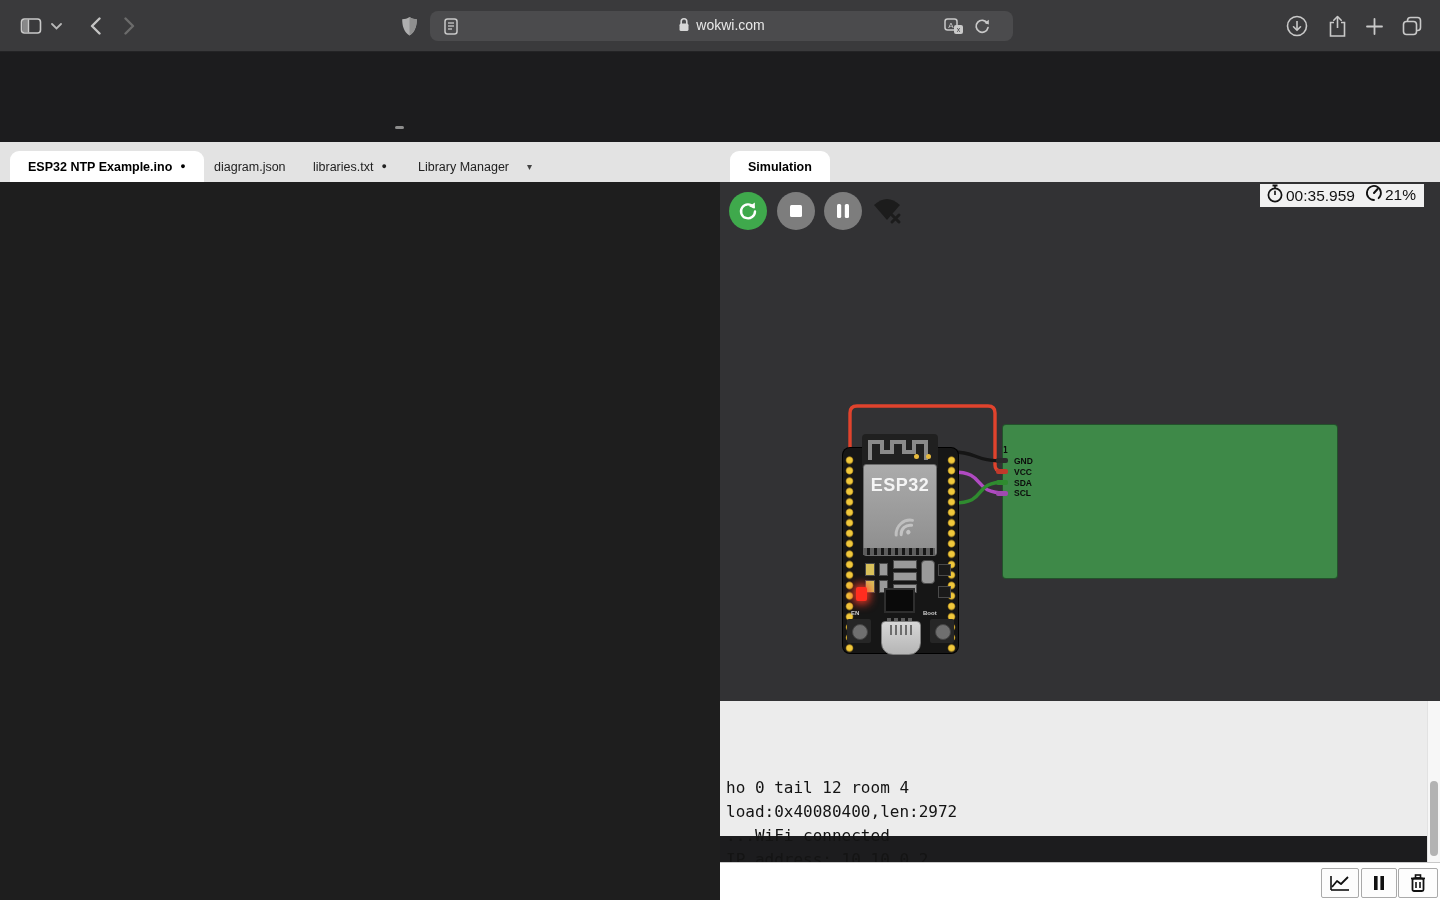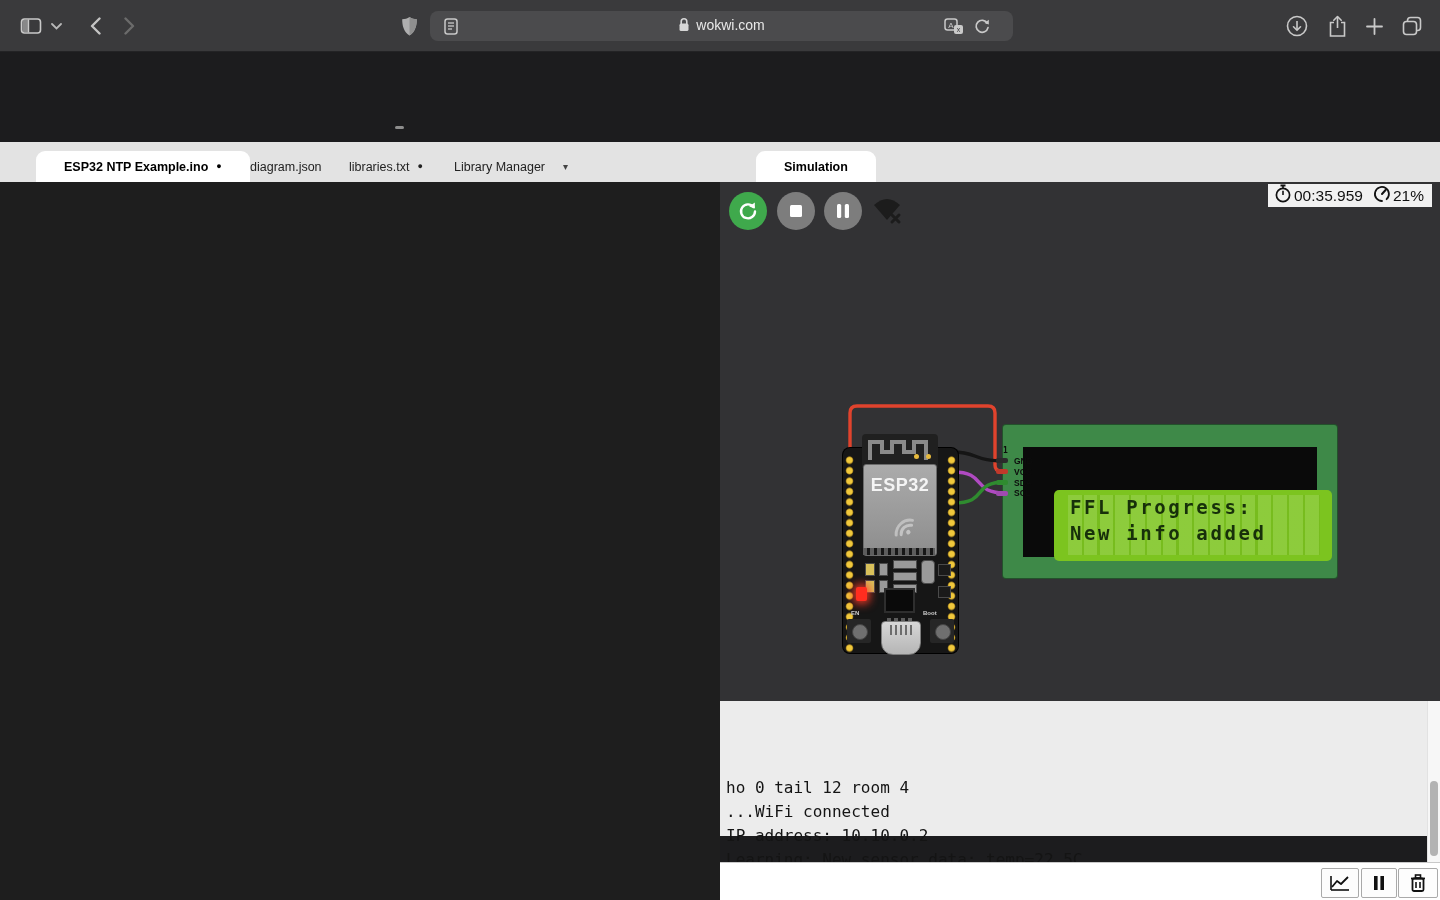--- a/index.html
+++ b/index.html
@@ -21,21 +21,21 @@
   #reload-icon { position:absolute; right:18px; top:6px; }
 
   
   #page-header { position:absolute; left:0; top:53px; width:1440px; height:89px; background:#1c1c1e; }
   #handle-dash { position:absolute; left:395px; top:73px; width:9px; height:3px;
                  border-radius:2px; background:#8d8d8d; }
 
   
   #tabstrip { position:absolute; left:0; top:142px; width:1440px; height:40px; background:#e3e3e3; }
   .tab { position:absolute; bottom:0; height:31px; display:flex; align-items:center;
-         gap:8px; padding:0 28px; font-size:12.5px; color:#222; white-space:nowrap;margin-left:26px; }
+         gap:8px; padding:0 18px; font-size:12.5px; color:#222; white-space:nowrap; }
   .tab.active { background:#ffffff; border-radius:9px 9px 0 0; font-weight:bold; color:#000; }
   .tab .dot { font-size:9px; line-height:1; }
   .tab .caret { font-size:10px; color:#444; margin-left:10px; }
   #tab-ino { left:10px; }
   #tab-diagram { left:196px; }
   #tab-libraries { left:295px; }
   #tab-libmanager { left:400px; }
   #tab-simulation { left:730px; }
 
   
@@ -44,22 +44,22 @@
   
   #sim-panel { position:absolute; left:720px; top:182px; width:720px; height:519px;
                background:#323234; overflow:hidden; }
   .sim-btn { position:absolute; top:10px; width:38px; height:38px; border-radius:50%;
              display:flex; align-items:center; justify-content:center; border:none; cursor:pointer; }
   #btn-restart { left:9px;  background:var(--accent-green,#3fa94c); }
   #btn-stop    { left:57px; background:var(--button-gray,#7d7d7d); }
   #btn-pause   { left:104px;background:var(--button-gray,#7d7d7d); }
   #wifi-status { position:absolute; left:152px; top:14px; width:40px; height:32px; }
 
-  #perf-badge { position:absolute; right:8px; top:2px; height:23px; background:#f1f1f1;
-                display:flex; align-items:center; gap:10px; padding:0 8px 0 6px;
+  #perf-badge { position:absolute; right:16px; top:2px; height:23px; background:#f1f1f1;
+                display:flex; align-items:flex-start; gap:10px; padding:0 8px 0 6px;
                 color:#111; font-size:15.5px; }
   .badge-group { display:flex; align-items:center; gap:2px; }
 
   
   #board { position:absolute; left:123px; top:266px; width:115px; height:205px;
            background:#161616; border-radius:7px; box-shadow:0 0 0 1px #000; }
   .pin-col { position:absolute; top:7px; height:199px; width:9px;
     background-image:radial-gradient(circle at 4.5px 5.2px, #f0c83c 2.7px, #96761c 3.5px, rgba(0,0,0,0) 4.2px);
     background-size:9px 10.45px; }
   #pins-left { left:2px; } #pins-right { right:2px; }
@@ -352,46 +352,39 @@
     <div class="smd-strip" style="left:44px; top:170px; width:26px; height:5px"></div>
 
     <div class="tact-label" style="left:8px; top:162px">EN</div>
     <div class="tact" style="left:4px; top:171px"></div>
     <div class="tact-label" style="left:80px; top:162px">Boot</div>
     <div class="tact" style="left:87px; top:171px"></div>
     <div id="usb"></div>
   </div>
 
   <div id="lcd">
-    <div id="lcd-bezel">
-      <div id="lcd-screen">
-        <div id="lcd-cells"></div>
-        <div id="lcd-line1" class="lcd-line">FFL Progress:</div>
-        <div id="lcd-line2" class="lcd-line">New info added</div>
-      </div>
-    </div>
     <div class="lcd-pin-stub" style="top:33px; background:#2b2b2b"></div>
     <div class="lcd-pin-stub" style="top:44px; background:#c0392b"></div>
     <div class="lcd-pin-stub" style="top:55px; background:#2f8b2f"></div>
     <div class="lcd-pin-stub" style="top:66px; background:#a04ab0"></div>
     <div id="lcd-pin1-index">1</div>
     <div id="lcd-pin-labels">
 
     <div class="lcd-pin-label">GND</div>
         <div class="lcd-pin-label">VCC</div>
         <div class="lcd-pin-label">SDA</div>
         <div class="lcd-pin-label">SCL</div>
       </div>
   </div>
 </div>
 
 <div id="serial">
   <div id="serial-lines">
     
-  <div class="serial-line">ho 0 tail 12 room 4</div><div class="serial-line">...WiFi connected</div><div class="serial-line">IP address: 10.10.0.2</div><div class="serial-line">Learning: New sensor data: temp=22.5C</div></div>
+  <div class="serial-line">ho 0 tail 12 room 4</div><div class="serial-line">load:0x40080400,len:2972</div><div class="serial-line">...WiFi connected</div><div class="serial-line">IP address: 10.10.0.2</div><div class="serial-line">Learning: New sensor data: temp=22.5C</div></div>
   <div id="serial-scroll-track">
     <div id="serial-scroll-thumb"></div>
   </div>
 </div>
 
 <div id="serial-footer">
   <div style="position:absolute; left:0; top:0; width:590px; height:38px;"></div>
   <div id="sf-chart" class="sf-btn">
     <svg width="22" height="18" viewBox="0 0 22 18">
       <polyline points="2,16 2,2" stroke="#111" stroke-width="1.6" fill="none"></polyline>

